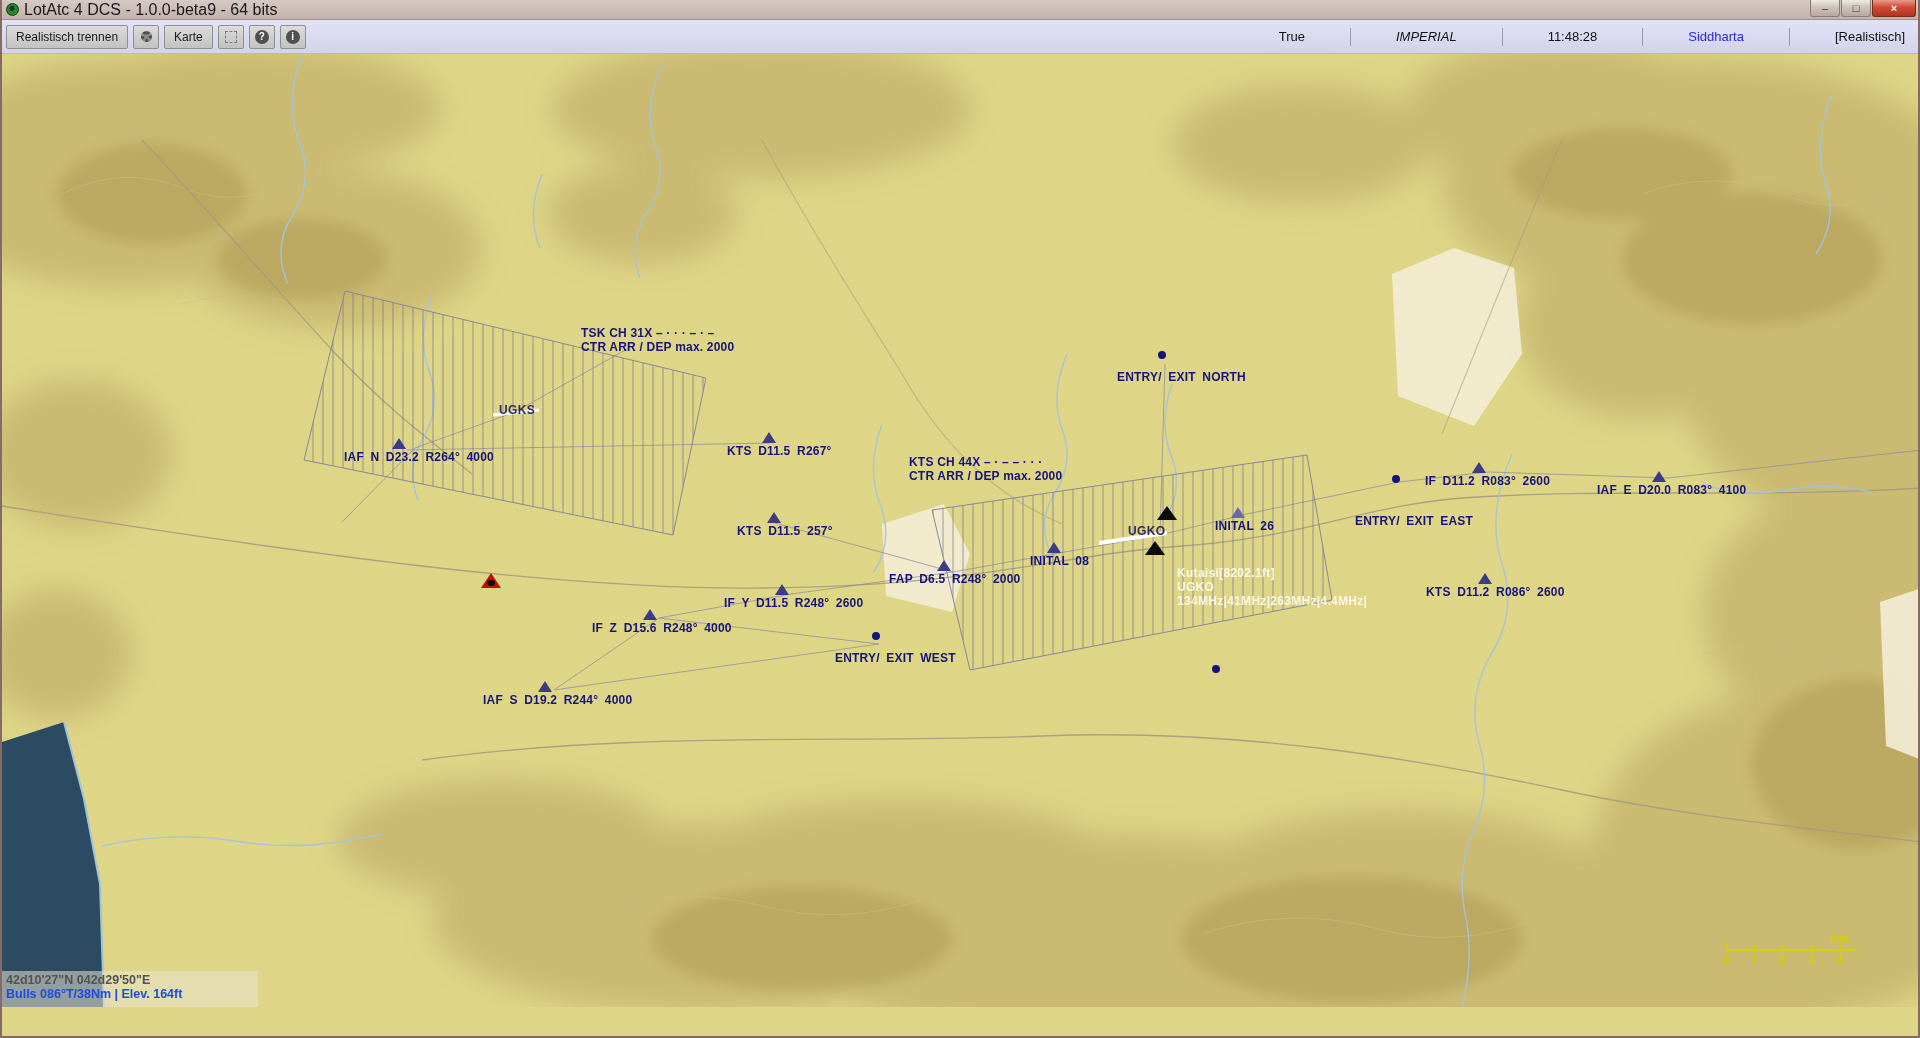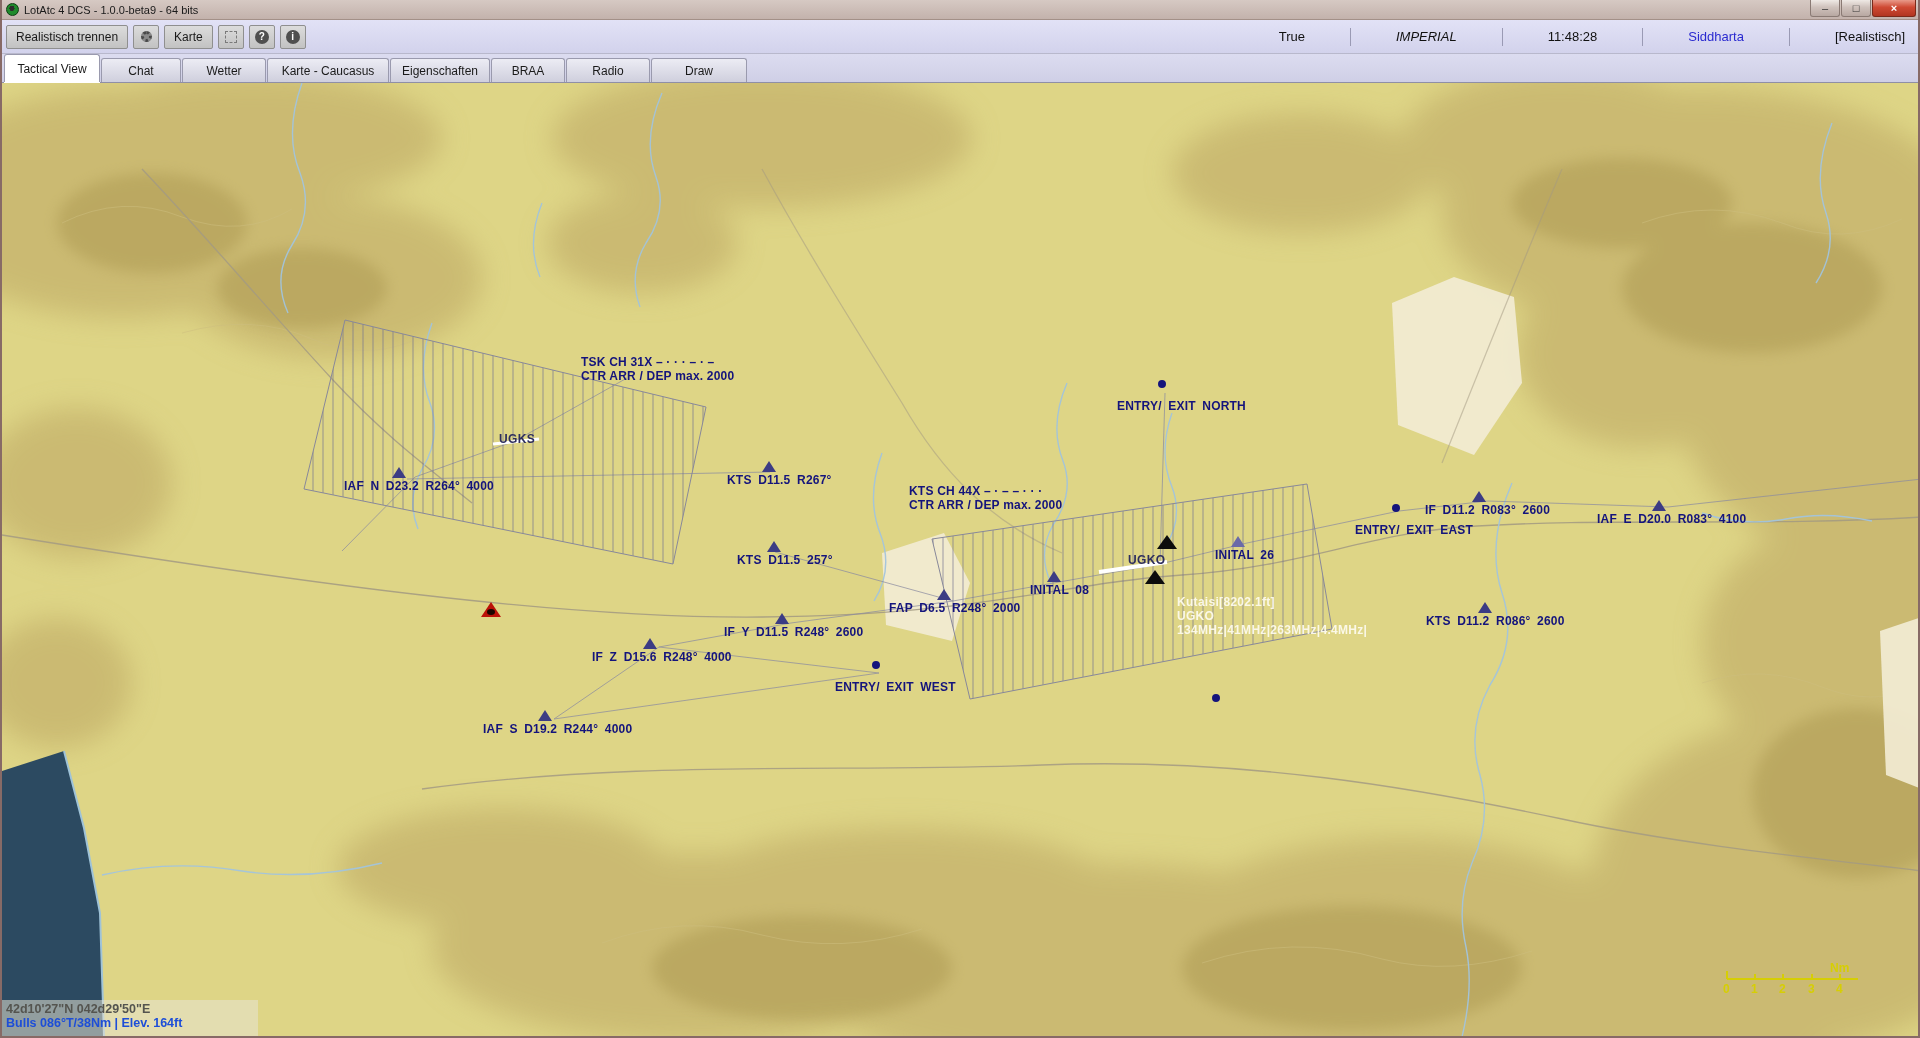--- a/index.html
+++ b/index.html
@@ -12,21 +12,21 @@
   }
   
   .titlebar{
     height:20px;background:linear-gradient(#d6c9c3,#c3b2ac);
     display:flex;align-items:center;padding:0 4px;position:relative;
     border-bottom:1px solid #a39088;
   }
   .app-icon{width:13px;height:13px;border-radius:50%;
     background:radial-gradient(circle at 45% 40%, #2c2c2c 0 28%, #1f8a2c 30% 70%, #0d5a18 100%);
     border:1px solid #0a3c10;margin-right:5px;flex:none;}
-  .title-text{font-size:11px;color:#1a1a1a;white-space:nowrap;}
+  .title-text{font-size:16px;color:#1a1a1a;white-space:nowrap;}
   .winbtns{position:absolute;right:2px;top:0;display:flex;}
   .winbtn{width:30px;height:17px;margin-left:1px;border:1px solid #8a7a74;border-top:none;
     border-radius:0 0 3px 3px;display:flex;align-items:center;justify-content:center;
     font-size:11px;line-height:1;color:#333;
     background:linear-gradient(#efe9e5,#cfc2bc 45%,#b8a8a2);}
   .winbtn.close{width:44px;background:linear-gradient(#e89a8a,#cf4a34 45%,#b23520);color:#fff;border-color:#7a2a1a;font-weight:bold;}
   
   .toolbar{
     height:34px;background:linear-gradient(#e2e2f6,#d2d2ec);
     display:flex;align-items:center;padding:0 4px;border-bottom:1px solid #b8b8cc;
@@ -113,30 +113,20 @@
       <span class="item units">IMPERIAL</span>
       <span class="sep"></span>
       <span class="item">11:48:28</span>
       <span class="sep"></span>
       <span class="item user">Siddharta</span>
       <span class="sep"></span>
       <span class="item">[Realistisch]</span>
     </div>
   </div>
 
-  <div class="tabbar">
-    <div class="tab active" style="width:96px">Tactical View</div>
-    <div class="tab" style="width:80px">Chat</div>
-    <div class="tab" style="width:84px">Wetter</div>
-    <div class="tab" style="width:122px">Karte - Caucasus</div>
-    <div class="tab" style="width:100px">Eigenschaften</div>
-    <div class="tab" style="width:74px">BRAA</div>
-    <div class="tab" style="width:84px">Radio</div>
-    <div class="tab" style="width:96px">Draw</div>
-  </div>
 
   <div class="map">
 
     <svg width="1920" height="953" viewBox="0 0 1920 953">
       <defs>
         <pattern id="hatch" width="10" height="12" patternUnits="userSpaceOnUse">
           <line x1="1" y1="0" x2="1" y2="12" stroke="#6e6e8c" stroke-width="0.9" opacity="0.75"></line>
         </pattern>
         <filter id="soft" x="-40%" y="-40%" width="180%" height="180%">
             <feGaussianBlur stdDeviation="14"></feGaussianBlur>
@@ -289,21 +279,21 @@
     <div class="mlabel" style="left:887px;top:518px">FAP D6.5 R248° 2000</div>
     <div class="mlabel" style="left:1028px;top:500px">INITAL 08</div>
     <div class="mlabel" style="left:1213px;top:465px">INITAL 26</div>
     <div class="mlabel" style="left:1423px;top:420px">IF D11.2 R083° 2600</div>
     <div class="mlabel" style="left:1595px;top:429px">IAF E D20.0 R083° 4100</div>
     <div class="mlabel" style="left:1424px;top:531px">KTS D11.2 R086° 2600</div>
 
     <span class="ring" style="left:1156px;top:297px"></span>
     <div class="mlabel" style="left:1115px;top:316px">ENTRY/ EXIT NORTH</div>
     <span class="ring" style="left:1390px;top:421px"></span>
-    <div class="mlabel" style="left:1353px;top:440px">ENTRY/ EXIT EAST</div>
+    <div class="mlabel" style="left:1353px;top:460px">ENTRY/ EXIT EAST</div>
     <span class="ring" style="left:870px;top:578px"></span>
     <div class="mlabel" style="left:833px;top:597px">ENTRY/ EXIT WEST</div>
     <span class="ring" style="left:1210px;top:611px"></span>
 
     <div class="tooltip" style="left:1175px;top:512px">
       <div>Kutaisi[8202.1ft]</div>
       <div>UGKO</div>
       <div>134MHz|41MHz|263MHz|4.4MHz|</div>
     </div>
 

